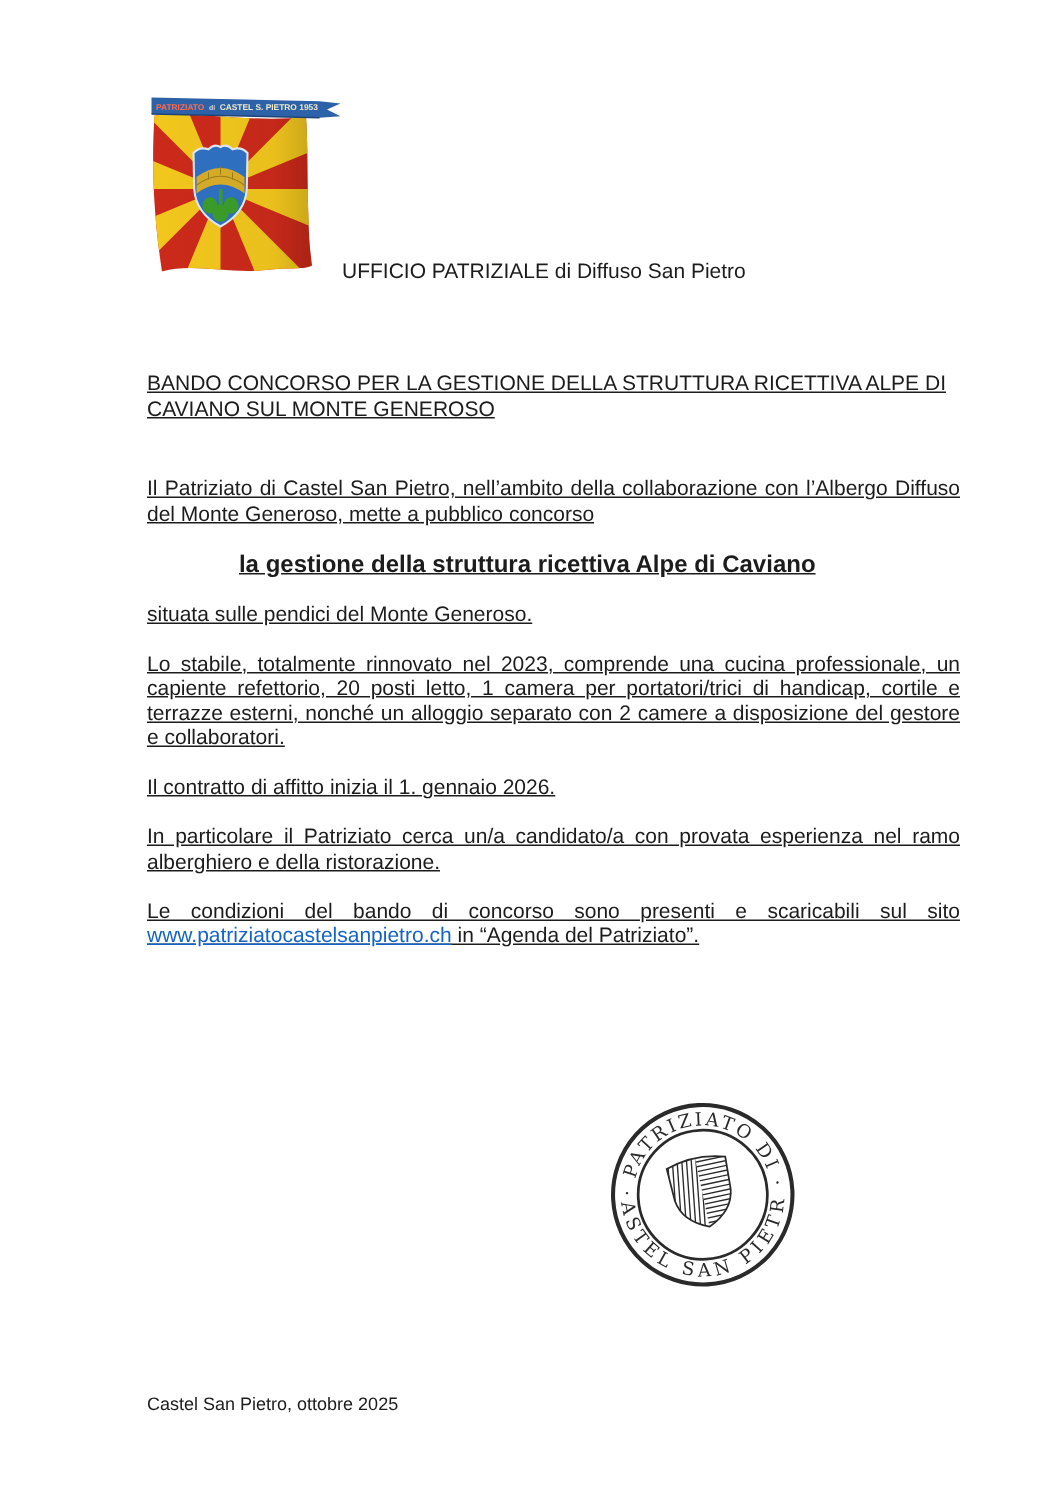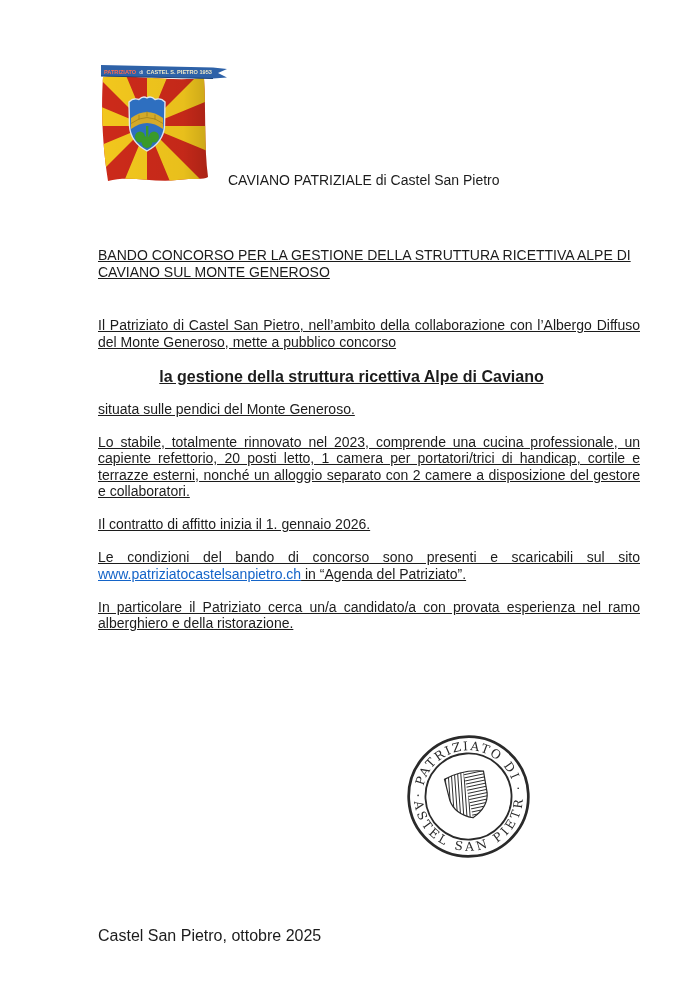--- a/index.html
+++ b/index.html
@@ -9,21 +9,21 @@
   .office-line{position:absolute;left:228px;top:172px;font-size:14px;line-height:17px;white-space:nowrap;}
   .col{position:absolute;left:98px;top:247px;width:542px;font-size:14px;line-height:16.5px;text-decoration:underline;}
   .doc-title{font-weight:normal;font-size:14px;line-height:17px;margin:0 0 36px 0;text-align:left;}
   p{margin:0 0 16.5px 0;}
   p.just{text-align:justify;}
   .object-line{text-align:center;font-weight:bold;font-size:16px;line-height:19px;margin:12px 35px 15px 0;}
   .signature{text-align:center;margin-top:27px;}
   .signature .b{font-weight:bold;}
   a.weblink{color:#1464c8;text-decoration:underline;cursor:pointer;}
   .stamp{position:absolute;left:396px;top:724px;width:145px;height:145px;}
-  .footer{position:absolute;left:98px;top:929px;font-size:16px;line-height:14px;}
+  .footer{position:absolute;left:98px;top:929px;font-size:12px;line-height:14px;}
 </style>
 </head>
 <body>
 
 <div class="page">
 
   <svg class="flag" viewBox="0 0 130 124">
     <defs>
       <clipPath id="flagClip">
         <path d="M4,15 C2,45 3,80 9,119 C30,113 55,121 78,118 C95,116 104,118 109,115 C105,85 107,45 105,16 C70,20 30,12 4,15 Z"></path>
@@ -64,38 +64,38 @@
       <path d="M2,3 L114,5.5 L128,7 L119,11 L128,15.5 L114,16.5 L2,14 Z" fill="#2e62a8"></path>
       <path d="M2,14 L114,16.5" stroke="#1d4377" stroke-width="1"></path>
       <text x="5" y="11.6" font-size="5.6" font-weight="bold" font-family="Liberation Sans, sans-serif" letter-spacing="0">
         <tspan fill="#ff6a4d">PATRIZIATO</tspan>
         <tspan fill="#d8d8d8" font-size="4.6" dx="1.5">di</tspan>
         <tspan fill="#efe9c8" dx="1.5">CASTEL S. PIETRO 1953</tspan>
       </text>
     </g>
   </svg>
 
-  <div class="office-line">CAVIANO PATRIZIALE di Castel San Pietro</div>
+  <div class="office-line">UFFICIO PATRIZIALE di Diffuso San Pietro</div>
 
   <div class="col">
     <h1 class="doc-title">BANDO CONCORSO PER LA GESTIONE DELLA STRUTTURA RICETTIVA ALPE DI CAVIANO SUL MONTE GENEROSO</h1>
 
     <p class="just">Il Patriziato di Castel San Pietro, nell’ambito della collaborazione con l’Albergo Diffuso del Monte Generoso, mette a pubblico concorso</p>
 
     <p class="object-line">la gestione della struttura ricettiva Alpe di Caviano</p>
 
     <p>situata sulle pendici del Monte Generoso.</p>
 
     <p class="just">Lo stabile, totalmente rinnovato nel 2023, comprende una cucina professionale, un capiente refettorio, 20 posti letto, 1 camera per portatori/trici di handicap, cortile e terrazze esterni, nonché un alloggio separato con 2 camere a disposizione del gestore e collaboratori.</p>
 
     <p>Il contratto di affitto inizia il 1. gennaio 2026.</p>
 
+    <p class="just">In particolare il Patriziato cerca un/a candidato/a con provata esperienza nel ramo alberghiero e della ristorazione.</p>
+
     <p class="just"><span>Le condizioni del bando di concorso sono presenti e scaricabili sul sito </span><a class="weblink">www.patriziatocastelsanpietro.ch</a><span> in “Agenda del Patriziato”.</span></p>
-
-    <p class="just">In particolare il Patriziato cerca un/a candidato/a con provata esperienza nel ramo alberghiero e della ristorazione.</p>
 
 
   </div>
 
   <svg class="stamp" viewBox="0 0 160 160">
     <defs>
       <path id="arcTop" d="M29,80 A51,51 0 1 1 131,80" fill="none"></path>
       <path id="arcBottom" d="M20,80 A60,60 0 1 0 140,80" fill="none"></path>
       <clipPath id="sealShieldClip">
         <path d="M58,56 Q80,49 102,56 L101,80 Q99,96 80,104 Q61,96 59,80 Z"></path>

